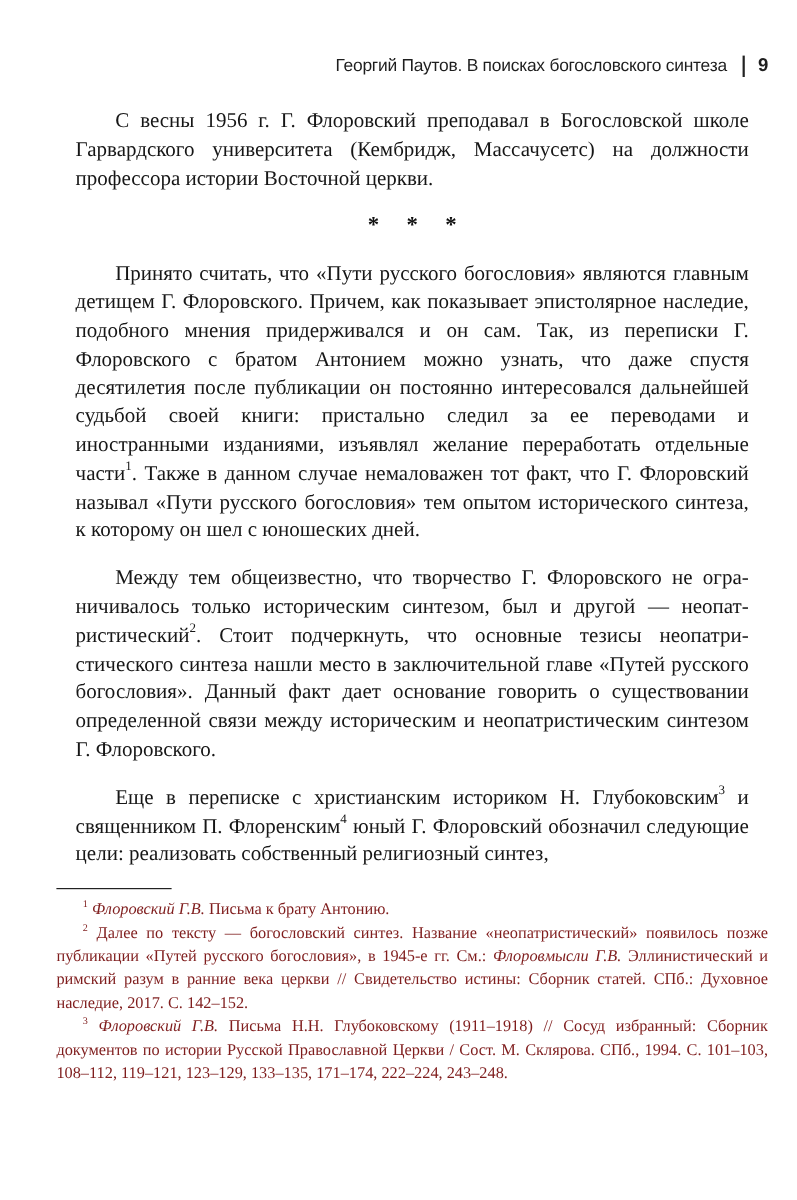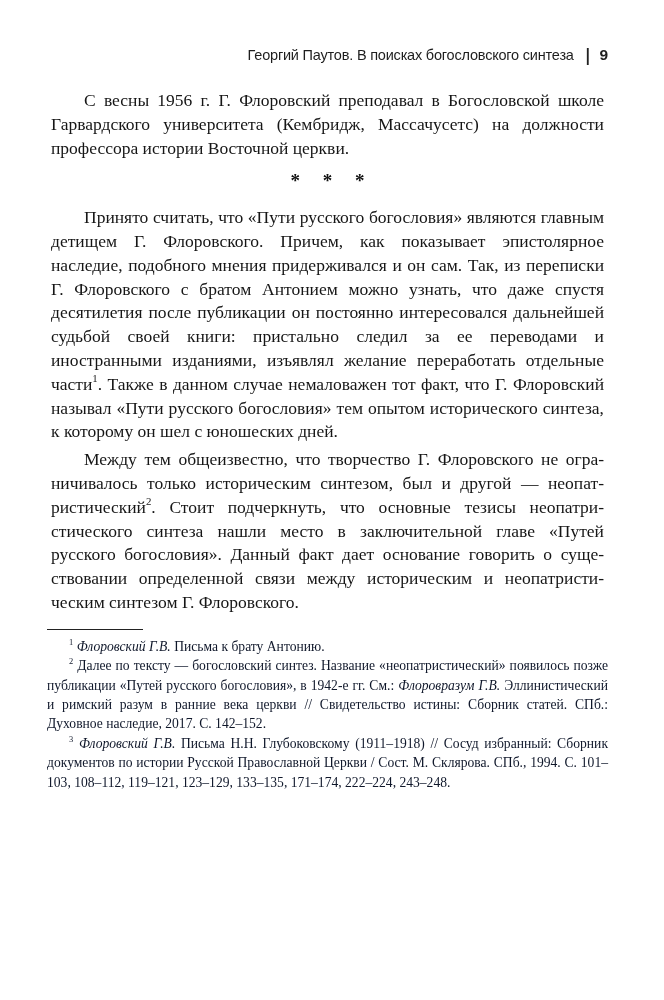--- a/index.html
+++ b/index.html
@@ -1,18 +1,18 @@
 <!DOCTYPE html>
 <html lang="ru"><head>
 <meta charset="utf-8">
 <style>
   html, body { margin: 0; padding: 0; background: #ffffff; }
   .page {
     width: 664px; height: 1000px; box-sizing: border-box;
-    padding: 46px 56px 0 47px;
+    padding: 46px 24px 0 47px;
     background: #ffffff; color: #1c1c1c;
     overflow: hidden; position: relative;
   }
 
   
   .running-head {
     display: flex; justify-content: flex-end; align-items: center;
     font-family: "Liberation Sans", sans-serif;
     font-size: 14.5px; letter-spacing: -0.2px; color: #1e1e1e; height: 18px;
   }
@@ -23,41 +23,41 @@
   }
   .running-head .rh-pagenum { font-weight: 700; font-size: 15.5px; }
 
   
   .body-text {
     margin-top: 25px;
     font-family: "Liberation Serif", serif;
     font-size: 17.5px; line-height: 23.8px;
     text-align: justify; hyphens: manual; color: #161616;
   }
-  p.para { margin: 4px; text-indent: 33px; }
+  p.para { margin: 16px; text-indent: 33px; }
   .body-text sup, .footnote-block sup {
     font-size: 62%; line-height: 0; position: relative; top: -0.05em;
     vertical-align: super; letter-spacing: 0;
   }
   em { font-style: italic; }
 
   
   .separator {
     text-align: center; font-family: "Liberation Serif", serif;
     font-weight: 700; font-size: 19px;
     letter-spacing: 9px; text-indent: 9px;
     margin: 9px 0 13px 0; color: #111;
   }
 
   
   .footnote-block {
     margin-top: 14px;
     font-family: "Liberation Serif", serif;
     font-size: 13.6px; line-height: 19.4px;
-    text-align: justify; hyphens: manual; color: #0f172a;
+    text-align: justify; hyphens: manual; color: #7f1d1d;
   }
   .footnote-rule {
     width: 96px; border: 0; border-top: 1.4px solid #222;
     margin: 0 0 7px 0;
   }
   p.footnote { margin: 0; text-indent: 22px; }
 </style>
 </head>
 <body>
 
@@ -70,25 +70,26 @@
   </div>
 
   <div class="body-text">
     <div>
         <p class="para"><span>С весны 1956 г. Г. Флоровский преподавал в Богословской школе Гарвардского университета (Кембридж, Массачусетс) на должности профессора истории Восточной церкви.</span></p>
       </div>
     <div class="separator">* * *</div>
     <div>
         <p class="para"><span>Принято считать, что «Пути русского богословия» являются глав­ным детищем Г. Флоровского. Причем, как показывает эпистолярное наследие, подобного мнения придерживался и он сам. Так, из пере­писки Г. Флоровского с братом Антонием можно узнать, что даже спустя десятилетия после публикации он постоянно интересовался дальнейшей судьбой своей книги: пристально следил за ее перево­дами и иностранными изданиями, изъявлял желание переработать отдельные части</span><sup>1</sup><span>. Также в данном случае немаловажен тот факт, что Г. Флоровский называл «Пути русского богословия» тем опытом ис­торического синтеза, к которому он шел с юношеских дней.</span></p>
         <p class="para"><span>Между тем общеизвестно, что творчество Г. Флоровского не огра­ничивалось только историческим синтезом, был и другой — неопат­ристический</span><sup>2</sup><span>. Стоит подчеркнуть, что основные тезисы неопатри­стического синтеза нашли место в заключительной главе «Путей русского богословия». Данный факт дает основание говорить о суще­ствовании определенной связи между историческим и неопатристи­ческим синтезом Г. Флоровского.</span></p>
+        <p class="para"><span>Еще в переписке с христианским историком Н. Глубоковским</span><sup>3</sup><span> и священником П. Флоренским</span><sup>4</sup><span> юный Г. Флоровский обозначил следующие цели: реализовать собственный религиозный синтез,</span></p>
       </div>
   </div>
 
   <div class="footnote-block">
     <hr class="footnote-rule">
     <div>
         <p class="footnote"><sup>1</sup><span> </span><em>Флоровский Г.В.</em><span> Письма к брату Антонию.</span></p>
-        <p class="footnote"><sup>2</sup><span> Далее по тексту — богословский синтез. Название «неопатристический» по­явилось позже публикации «Путей русского богословия», в 1942-е гг. См.: </span><em>Флоров­разум Г.В.</em><span> Эллинистический и римский разум в ранние века церкви // Свидетельство истины: Сборник статей. СПб.: Духовное наследие, 2017. С. 142–152.</span></p>
+        <p class="footnote"><sup>2</sup><span> Далее по тексту — богословский синтез. Название «неопатристический» по­явилось позже публикации «Путей русского богословия», в 1945-е гг. См.: </span><em>Флоров­мысли Г.В.</em><span> Эллинистический и римский разум в ранние века церкви // Свидетельство истины: Сборник статей. СПб.: Духовное наследие, 2017. С. 142–152.</span></p>
         <p class="footnote"><sup>3</sup><span> </span><em>Флоровский Г.В.</em><span> Письма Н.Н. Глубоковскому (1911–1918) // Сосуд избранный: Сборник документов по истории Русской Православной Церкви / Сост. М. Склярова. СПб., 1994. С. 101–103, 108–112, 119–121, 123–129, 133–135, 171–174, 222–224, 243–248.</span></p>
       </div>
   </div>
 
 </div>
 
 </body></html>

